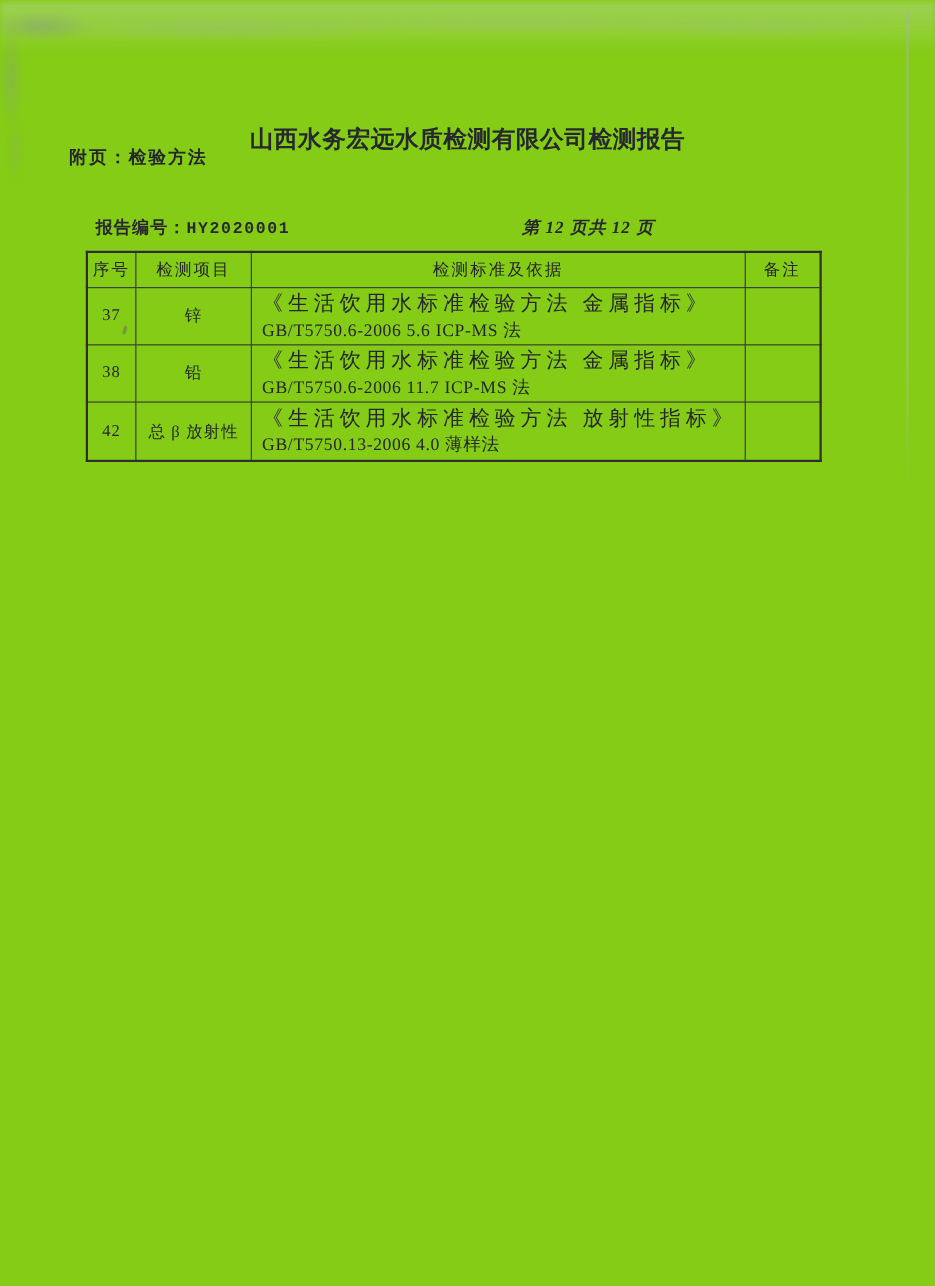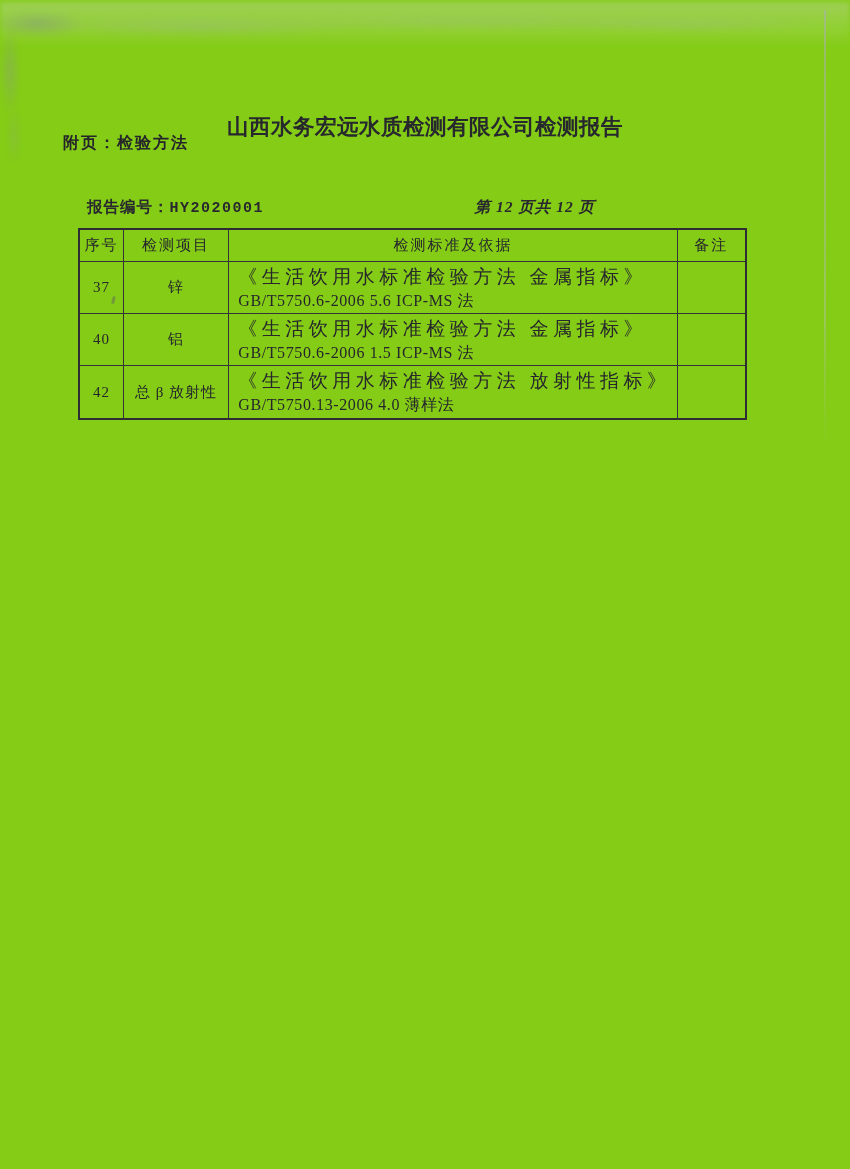--- a/index.html
+++ b/index.html
@@ -129,25 +129,25 @@
       <tr class="data-row">
         <td class="c-no">37</td>
         <td class="c-item">锌</td>
         <td class="c-std">
           <div class="std1">《生活饮用水标准检验方法 金属指标》</div>
           <div class="std2">GB/T5750.6-2006  5.6 ICP-MS 法</div>
         </td>
         <td class="c-remark"></td>
       </tr>
       <tr class="data-row">
-        <td class="c-no">40</td>
-        <td class="c-item">铝</td>
+        <td class="c-no">38</td>
+        <td class="c-item">铅</td>
         <td class="c-std">
           <div class="std1">《生活饮用水标准检验方法 金属指标》</div>
-          <div class="std2">GB/T5750.6-2006  1.5 ICP-MS 法</div>
+          <div class="std2">GB/T5750.6-2006  11.7 ICP-MS 法</div>
         </td>
         <td class="c-remark"></td>
       </tr>
       <tr class="data-row last">
         <td class="c-no">42</td>
         <td class="c-item">总 β 放射性</td>
         <td class="c-std">
           <div class="std1">《生活饮用水标准检验方法 放射性指标》</div>
           <div class="std2">GB/T5750.13-2006 4.0 薄样法</div>
         </td>

